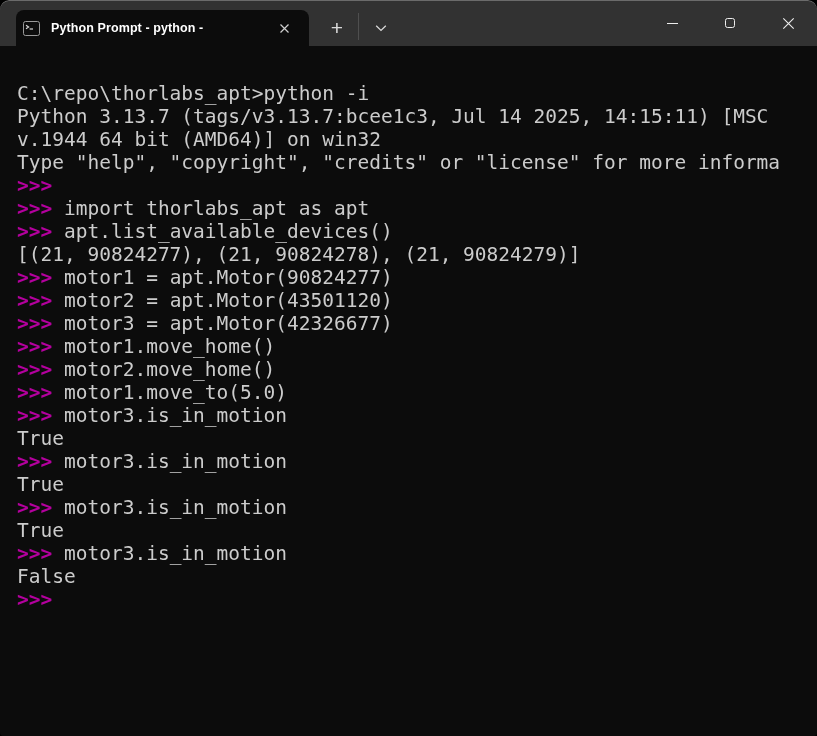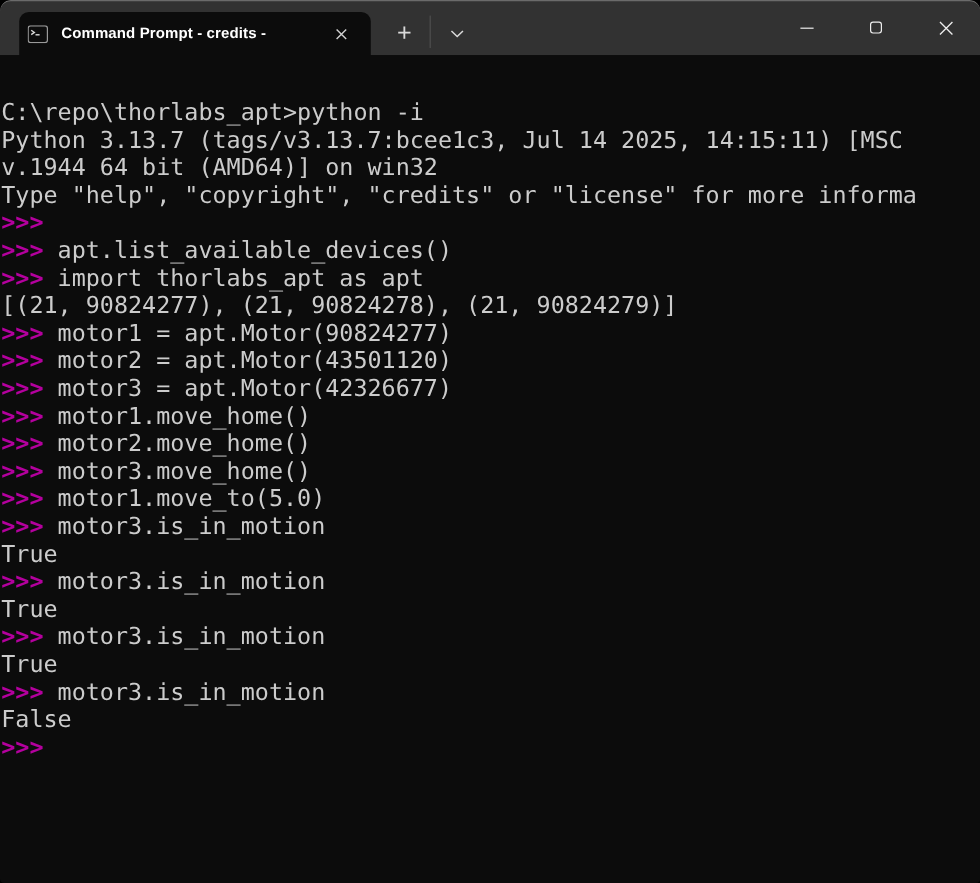--- a/index.html
+++ b/index.html
@@ -86,21 +86,21 @@
     display: flex; align-items: center; justify-content: center;
   }
   .glyph-min { width: 11px; height: 1px; background: #ededed; }
   .glyph-max { width: 10px; height: 10px; border: 1.2px solid #ededed; border-radius: 2.5px; }
 
   
   .terminal {
     position: relative;
     width: 817px; height: 690px;
     background: var(--term-bg, #0c0c0c);
-    padding: 36px 4px 0 1px;
+    padding: 36px 4px 0 17px;
     font-family: "DejaVu Sans Mono", "Liberation Mono", monospace;
     font-size: 19.5px;
     line-height: 23px;
     color: var(--term-fg, #cccccc);
   }
   .line { white-space: pre; min-height: 23px; }
   .prompt { color: var(--prompt-color, #b4009e); font-weight: bold; }
 </style>
 </head>
 <body>
@@ -108,21 +108,21 @@
 <div class="window">
 
   <div class="titlebar">
 
     <div class="tab">
       <svg class="tab-icon" width="17" height="15" viewBox="0 0 17 15">
         <rect x="0.5" y="0.5" width="16" height="14" rx="2" fill="#0d0d0d" stroke="#9a9a9a" stroke-width="1"></rect>
         <path d="M3 4.2 L5.6 6 L3 7.8" fill="none" stroke="#d6d6d6" stroke-width="1.2"></path>
         <rect x="6.6" y="7.4" width="3.4" height="1.2" fill="#d6d6d6"></rect>
       </svg>
-      <span class="tab-title">Command Prompt - credits -</span>
+      <span class="tab-title">Python Prompt - python -</span>
       <span class="tab-close">
         <svg width="11" height="11" viewBox="0 0 11 11">
           <path d="M1.5 1.5 L9.5 9.5 M9.5 1.5 L1.5 9.5" stroke="#cfcfcf" stroke-width="1.2" fill="none"></path>
         </svg>
       </span>
     </div>
 
     <div class="newtab-btn">
       <span>+</span>
     </div>
@@ -150,29 +150,28 @@
     </div>
 
   </div>
 
   <div class="terminal">
       <div class="line"><span>C:\repo\thorlabs_apt&gt;python -i</span></div>
       <div class="line"><span>Python 3.13.7 (tags/v3.13.7:bcee1c3, Jul 14 2025, 14:15:11) [MSC</span></div>
       <div class="line"><span>v.1944 64 bit (AMD64)] on win32</span></div>
       <div class="line"><span>Type "help", "copyright", "credits" or "license" for more informa</span></div>
       <div class="line"><span class="prompt">&gt;&gt;&gt; </span><span></span></div>
+      <div class="line"><span class="prompt">&gt;&gt;&gt; </span><span>import thorlabs_apt as apt</span></div>
       <div class="line"><span class="prompt">&gt;&gt;&gt; </span><span>apt.list_available_devices()</span></div>
-      <div class="line"><span class="prompt">&gt;&gt;&gt; </span><span>import thorlabs_apt as apt</span></div>
       <div class="line"><span>[(21, 90824277), (21, 90824278), (21, 90824279)]</span></div>
       <div class="line"><span class="prompt">&gt;&gt;&gt; </span><span>motor1 = apt.Motor(90824277)</span></div>
       <div class="line"><span class="prompt">&gt;&gt;&gt; </span><span>motor2 = apt.Motor(43501120)</span></div>
       <div class="line"><span class="prompt">&gt;&gt;&gt; </span><span>motor3 = apt.Motor(42326677)</span></div>
       <div class="line"><span class="prompt">&gt;&gt;&gt; </span><span>motor1.move_home()</span></div>
       <div class="line"><span class="prompt">&gt;&gt;&gt; </span><span>motor2.move_home()</span></div>
-      <div class="line"><span class="prompt">&gt;&gt;&gt; </span><span>motor3.move_home()</span></div>
       <div class="line"><span class="prompt">&gt;&gt;&gt; </span><span>motor1.move_to(5.0)</span></div>
       <div class="line"><span class="prompt">&gt;&gt;&gt; </span><span>motor3.is_in_motion</span></div>
       <div class="line"><span>True</span></div>
       <div class="line"><span class="prompt">&gt;&gt;&gt; </span><span>motor3.is_in_motion</span></div>
       <div class="line"><span>True</span></div>
       <div class="line"><span class="prompt">&gt;&gt;&gt; </span><span>motor3.is_in_motion</span></div>
       <div class="line"><span>True</span></div>
       <div class="line"><span class="prompt">&gt;&gt;&gt; </span><span>motor3.is_in_motion</span></div>
       <div class="line"><span>False</span></div>
       <div class="line"><span class="prompt">&gt;&gt;&gt; </span><span></span></div>

